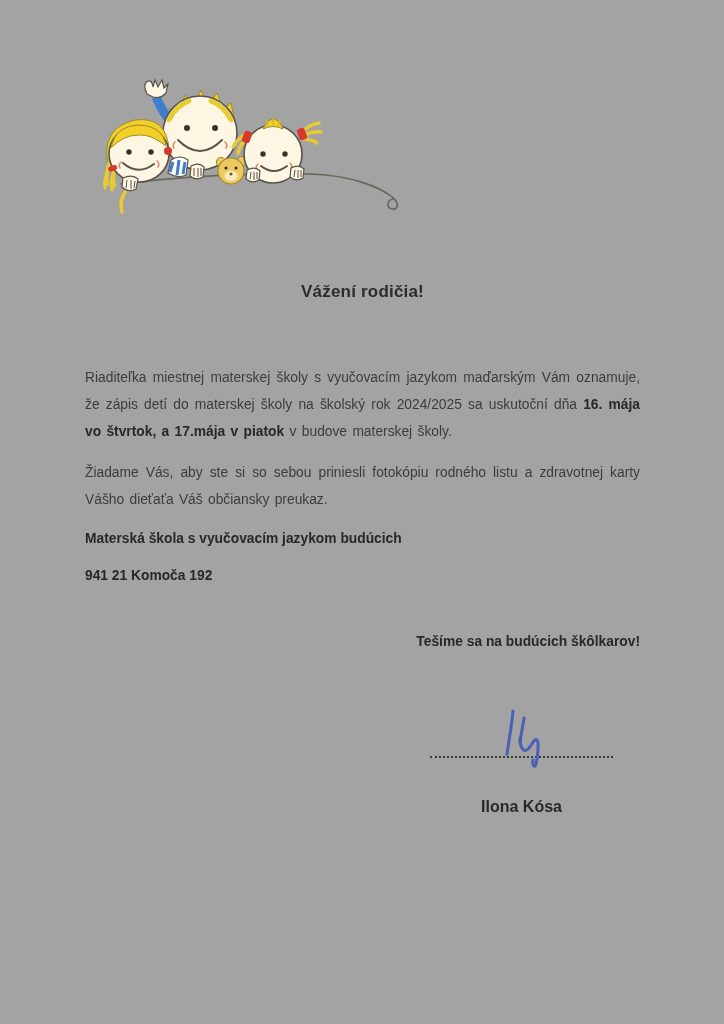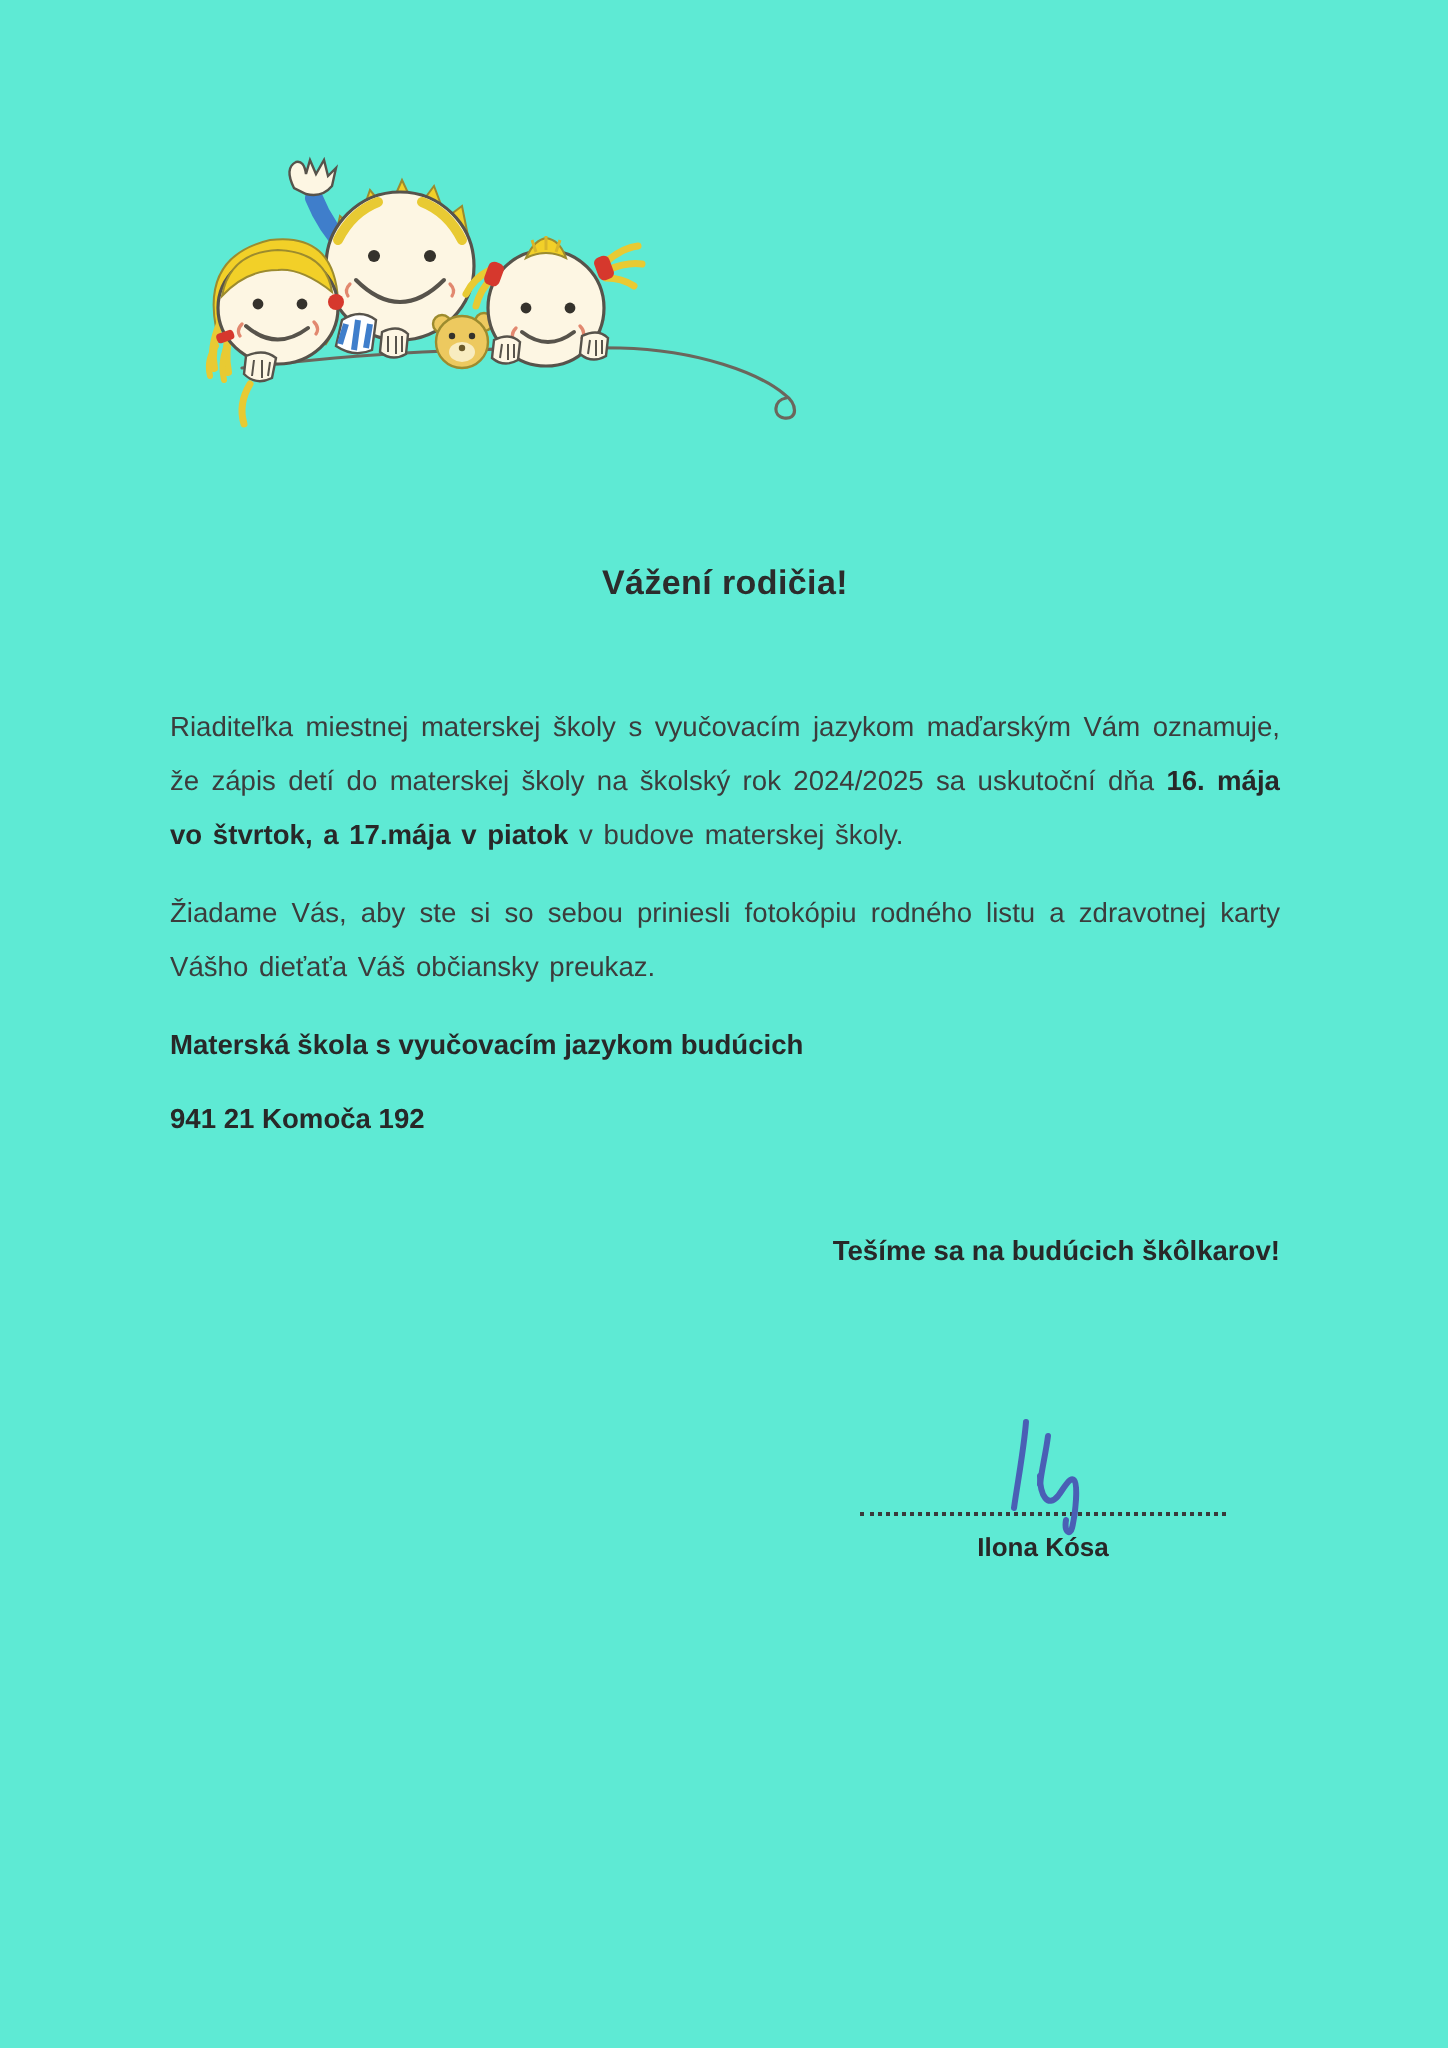--- a/index.html
+++ b/index.html
@@ -4,21 +4,21 @@
 <style>
   html, body { margin: 0; padding: 0; }
   body {
     background: #e8e8e8;
     font-family: "Liberation Sans", sans-serif;
   }
   .page {
     position: relative;
     width: 724px;
     height: 1024px;
-    background: #5eead4;
+    background: #a3a3a3;
     margin: 0 auto;
     overflow: hidden;
   }
   .illustration {
     position: absolute;
     left: 95px;
     top: 78px;
     width: 310px;
     height: 145px;
   }
@@ -36,21 +36,21 @@
   }
   .body-text {
     position: absolute;
     top: 350px;
     left: 85px;
     right: 84px;
     font-size: 13.8px;
     color: #3c3c3c;
   }
   .para {
-    margin: 0 0 12px 0;
+    margin: 14px 0 12px 0;
     line-height: 27px;
     text-align: justify;
     text-align-last: left;
     word-spacing: 1.5px;
   }
   .b { font-weight: 700; color: #282828; }
   .addr {
     margin: 0 0 10px 0;
     line-height: 27px;
     font-weight: 700;
@@ -77,22 +77,22 @@
     top: 2px;
     width: 54px;
     height: 70px;
   }
   .dotline {
     margin-top: 56px;
     height: 0;
     border-bottom: 2.5px dotted #3a3a3a;
   }
   .sig-name {
-    margin-top: 8px;
-    font-size: 13px;
+    margin-top: 40px;
+    font-size: 16px;
     font-weight: 700;
     color: #282828;
   }
 </style>
 </head>
 <body>
 
 <div class="page">
 
   <div class="illustration">

